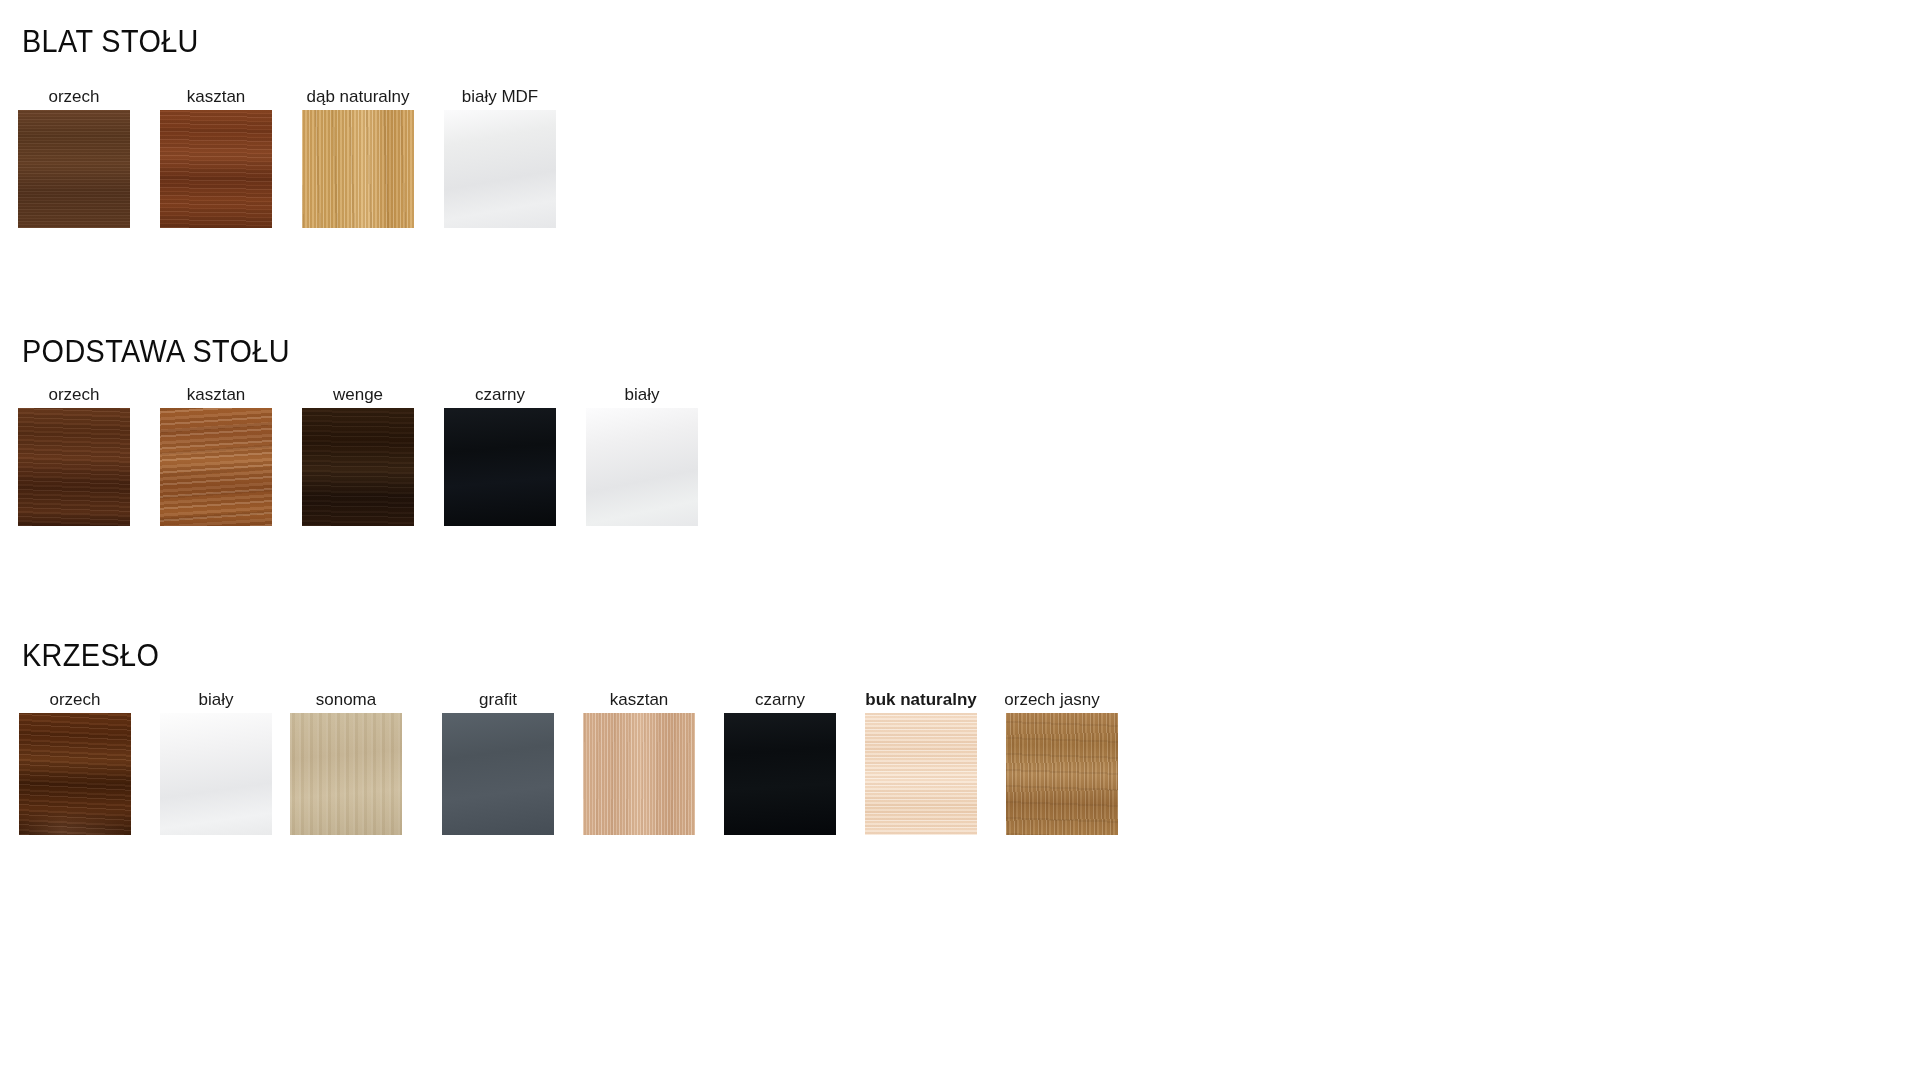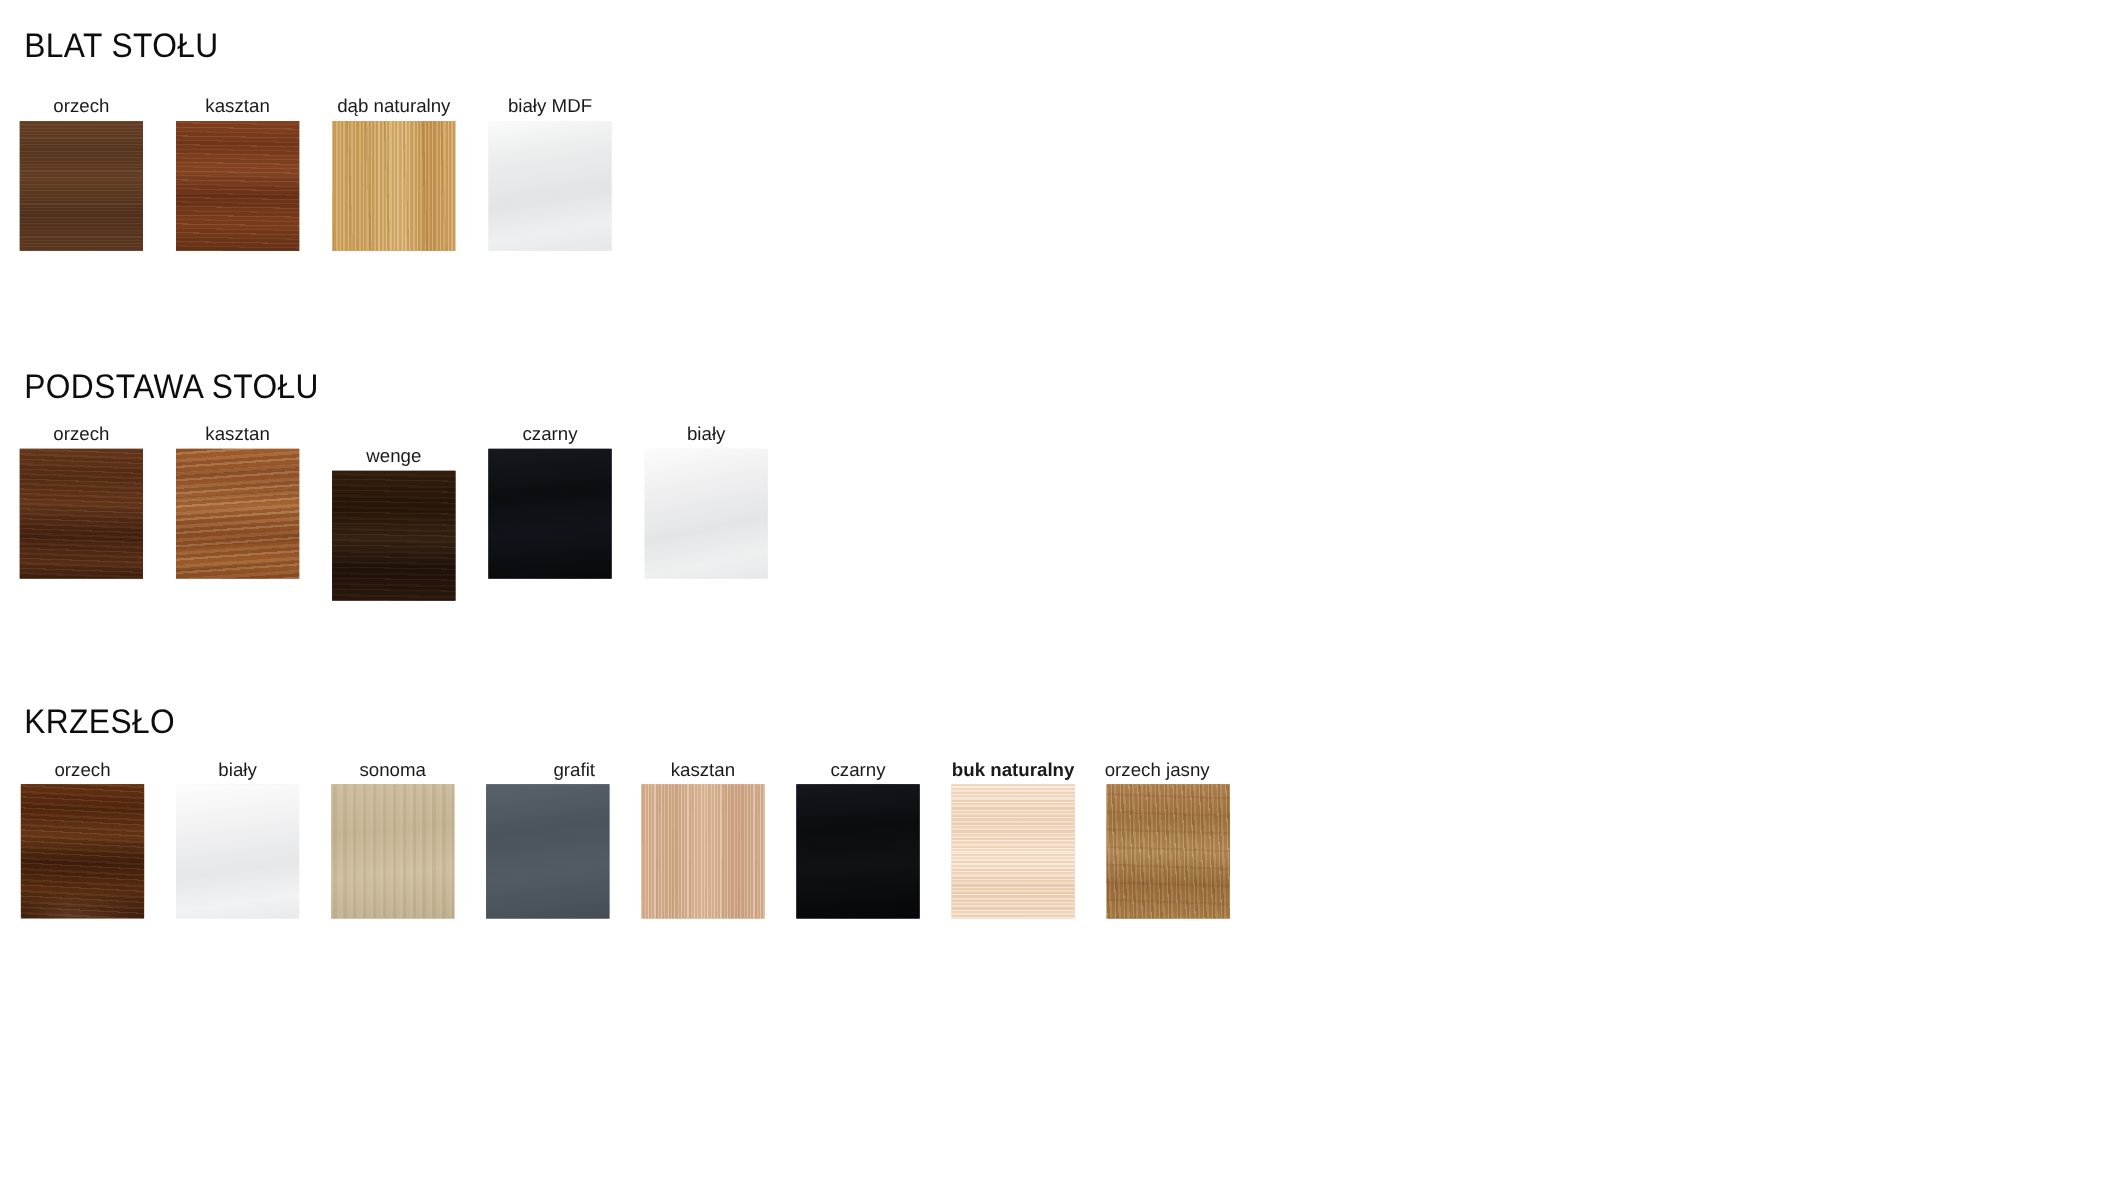--- a/index.html
+++ b/index.html
@@ -285,21 +285,21 @@
         <div class="section-title" style="top: 336px;">PODSTAWA STOŁU</div>
         <div class="swatch-row" style="top: 386px; height: 142px;">
           <div class="swatch-cell" style="left: 18px; width: 112px; height: 142px;">
             <div class="swatch-label" style="top: 0px;">orzech</div>
             <div class="swatch-tile tex-orzech-pod" style="width: 112px; height: 118px;"></div>
           </div>
           <div class="swatch-cell" style="left: 160px; width: 112px; height: 142px;">
             <div class="swatch-label" style="top: 0px;">kasztan</div>
             <div class="swatch-tile tex-kasztan-pod" style="width: 112px; height: 118px;"></div>
           </div>
-          <div class="swatch-cell" style="left: 302px; width: 112px; height: 142px; margin-top: 20px;">
+          <div class="swatch-cell" style="left: 302px; width: 112px; height: 142px;">
             <div class="swatch-label" style="top: 0px;">wenge</div>
             <div class="swatch-tile tex-wenge" style="width: 112px; height: 118px;"></div>
           </div>
           <div class="swatch-cell" style="left: 444px; width: 112px; height: 142px;">
             <div class="swatch-label" style="top: 0px;">czarny</div>
             <div class="swatch-tile tex-czarny-pod" style="width: 112px; height: 118px;"></div>
           </div>
           <div class="swatch-cell" style="left: 586px; width: 112px; height: 142px;">
             <div class="swatch-label" style="top: 0px;">biały</div>
             <div class="swatch-tile tex-bialy-pod" style="width: 112px; height: 118px;"></div>
@@ -310,26 +310,26 @@
         <div class="section-title" style="top: 640px;">KRZESŁO</div>
         <div class="swatch-row" style="top: 691px; height: 146px;">
           <div class="swatch-cell" style="left: 19px; width: 112px; height: 146px;">
             <div class="swatch-label" style="top: 0px;">orzech</div>
             <div class="swatch-tile tex-orzech-krz" style="width: 112px; height: 122px;"></div>
           </div>
           <div class="swatch-cell" style="left: 160px; width: 112px; height: 146px;">
             <div class="swatch-label" style="top: 0px;">biały</div>
             <div class="swatch-tile tex-bialy-krz" style="width: 112px; height: 122px;"></div>
           </div>
-          <div class="swatch-cell" style="left: 301px; width: 112px; height: 146px;">
+          <div class="swatch-cell" style="left: 290px; width: 112px; height: 146px;">
             <div class="swatch-label" style="top: 0px;">sonoma</div>
             <div class="swatch-tile tex-sonoma" style="width: 112px; height: 122px;"></div>
           </div>
           <div class="swatch-cell" style="left: 442px; width: 112px; height: 146px;">
-            <div class="swatch-label" style="top: 0px; margin-left: 24px;">grafit</div>
+            <div class="swatch-label" style="top: 0px;">grafit</div>
             <div class="swatch-tile tex-grafit" style="width: 112px; height: 122px;"></div>
           </div>
           <div class="swatch-cell" style="left: 583px; width: 112px; height: 146px;">
             <div class="swatch-label" style="top: 0px;">kasztan</div>
             <div class="swatch-tile tex-grandson" style="width: 112px; height: 122px;"></div>
           </div>
           <div class="swatch-cell" style="left: 724px; width: 112px; height: 146px;">
             <div class="swatch-label" style="top: 0px;">czarny</div>
             <div class="swatch-tile tex-czarny-krz" style="width: 112px; height: 122px;"></div>
           </div>

